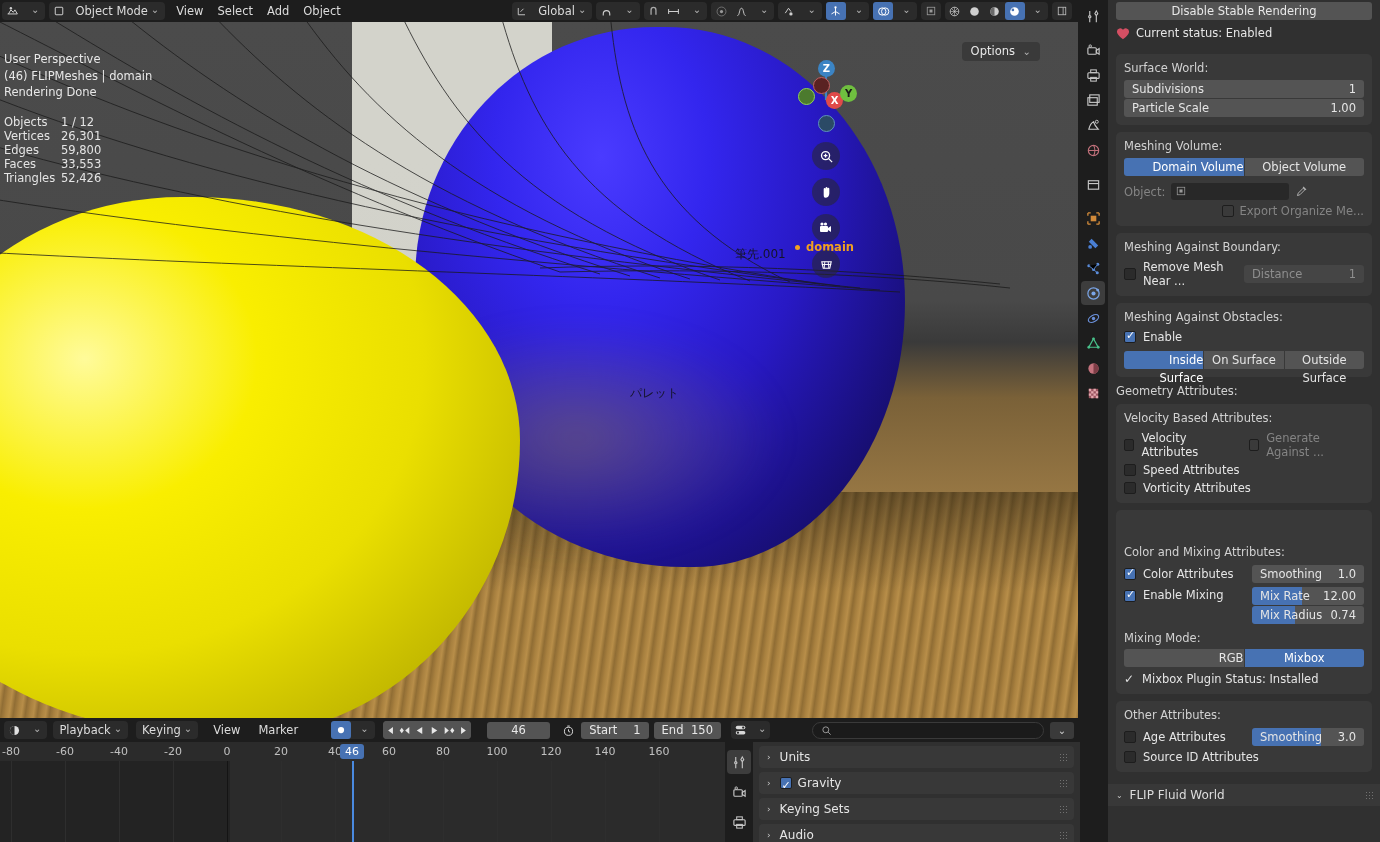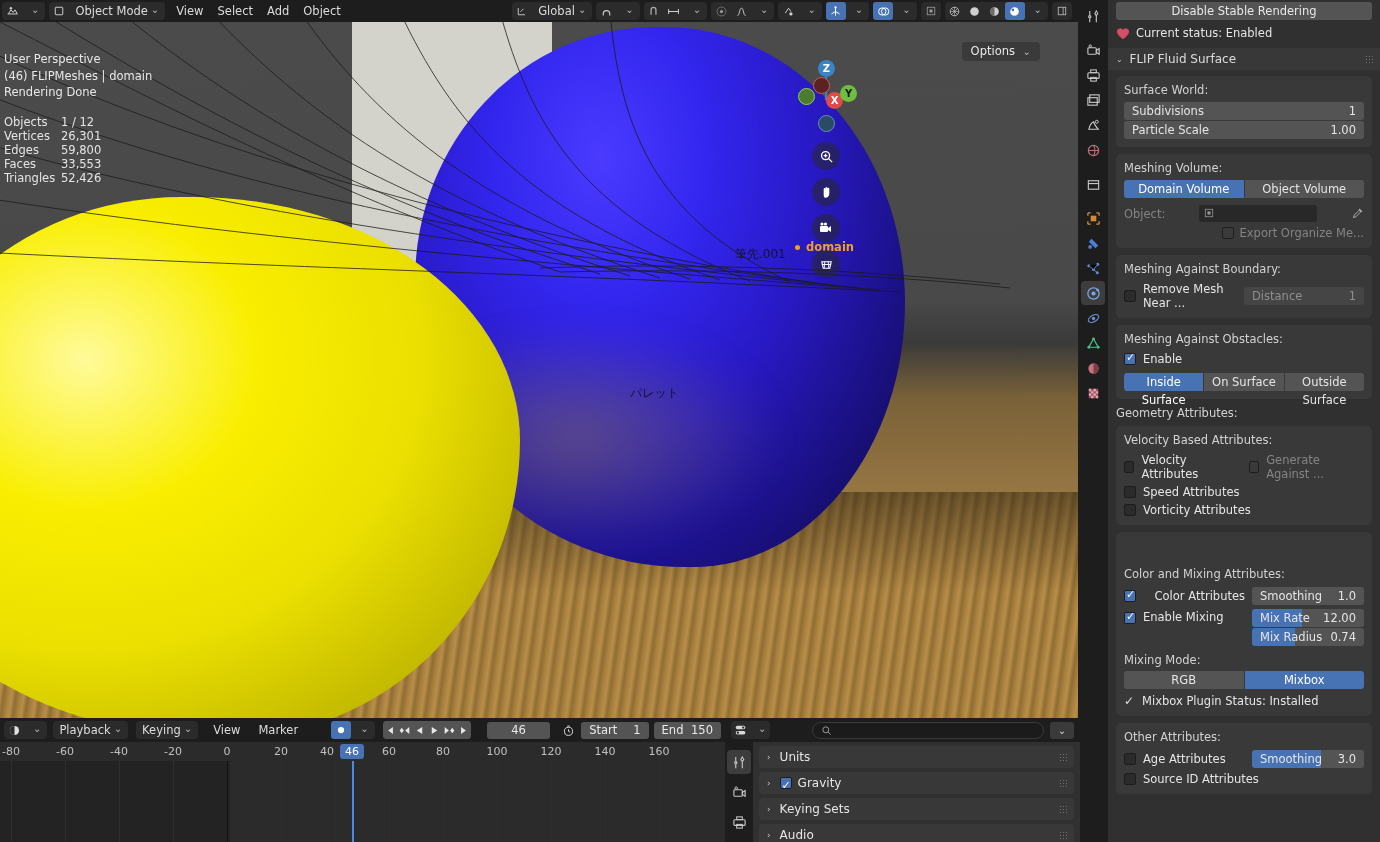--- a/index.html
+++ b/index.html
@@ -133,21 +133,21 @@
   .ptab { width:24px;height:24px; display:flex;align-items:center;justify-content:center; border-radius:4px;}
   .ptab.act { background:#3d3d3d; }
   .ptab.sep { margin-top:9px; }
   .p-sec { margin:0 0 2px; }
   .p-hdr { background:#383838; height:22px; line-height:22px; padding:0 8px; font-size:12px; color:#dcdcdc; position:relative; }
   .p-body { background:#303030; padding:6px 8px 8px; }
   .p-card { background:#393939; border-radius:5px; padding:7px 8px 8px; margin-bottom:7px;}
   .fieldrow { background:#545454; border-radius:3px; height:18px; display:flex; align-items:center; justify-content:space-between; padding:0 8px; font-size:11.5px;}
   .seg { display:flex; gap:1px; }
   .seg > div { flex:1; height:18px; line-height:18px; text-align:center; background:#545454; font-size:11.5px;}
-  .seg > div:first-child { border-radius:3px 0 0 3px;}
+  .seg > div:first-child { border-radius:3px 0 0 3px;text-align:right;}
   .seg > div:last-child { border-radius:0 3px 3px 0;}
   .seg > div.act { background:#4772b3; color:#fff; }
 
   
   #timeline { position:absolute; left:0; top:718px; width:725px; height:124px; background:#282828; }
   #tl-hdr { height:24px; display:flex; align-items:center; padding:0 4px; gap:4px; background:#1d1d1d;}
   #tl-ruler { position:relative; height:19px; background:#2b2b2b; color:#c0c0c0; font-size:11px;}
   #tl-ruler span { position:absolute; top:3px; transform:translateX(-50%); }
   #tl-body { position:relative; height:81px; background:#232323; }
   #tl-body .gl { position:absolute; top:0; bottom:0; width:1px; background:#2e2e2e;}
@@ -724,46 +724,41 @@
       <span>
         <svg width="14" height="13" viewBox="0 0 16 15">
               <path d="M8 14S1 9.5 1 5.2A3.8 3.8 0 018 3.3 3.8 3.8 0 0115 5.2C15 9.5 8 14 8 14z" fill="#d44f63"></path>
             </svg>
       </span>
       <span>Current status: Enabled</span>
     </div>
   </div>
 
   <div class="p-sec">
-    <div class="p-hdr">
-      <span class="tri">⌄</span>
-      <span>FLIP Fluid Surface</span>
-      <span class="grip" style="top:7px;"></span>
-    </div>
     <div class="p-body">
 
       <div class="p-card">
         <div class="lbl" style="margin-bottom:5px;">Surface World:</div>
         <div class="fieldrow" style="margin-bottom:1px;">
           <span>Subdivisions</span>
           <span>1</span>
         </div>
         <div class="fieldrow">
           <span>Particle Scale</span>
           <span>1.00</span>
         </div>
       </div>
 
       <div class="p-card">
         <div class="lbl" style="margin-bottom:5px;">Meshing Volume:</div>
         <div class="seg" style="margin-bottom:7px;">
           <div class="act">Domain Volume</div>
           <div>Object Volume</div>
         </div>
-        <div class="row" style="justify-content:space-between;gap:6px;margin-bottom:4px;">
+        <div class="row" style="justify-content:flex-start;gap:6px;margin-bottom:4px;">
           <span class="dim">Object:</span>
           <div class="btn dark" style="width:118px;text-align:left;padding-left:5px;">
             <svg width="10" height="10" viewBox="0 0 16 16" style="display:inline;vertical-align:-1px;">
                   <rect x="2" y="2" width="12" height="12" stroke="#9a9a9a" fill="none" stroke-width="1.2"></rect>
                   <rect x="5.5" y="5.5" width="5" height="5" fill="#9a9a9a"></rect>
                 </svg>
           </div>
           <span>
             <svg width="13" height="13" viewBox="0 0 16 16">
                   <path d="M3 13l1-3 6-6 2 2-6 6z" stroke="#b0b0b0" fill="none" stroke-width="1.2"></path>
@@ -817,21 +812,21 @@
           <span>Speed Attributes</span>
         </div>
         <div class="row" style="gap:7px;">
           <span class="chk"></span>
           <span>Vorticity Attributes</span>
         </div>
       </div>
 
       <div class="p-card">
         <div class="lbl" style="margin-bottom:6px;margin-top:28px;">Color and Mixing Attributes:</div>
-        <div class="row" style="gap:7px;margin-bottom:4px;text-align:right;">
+        <div class="row" style="gap:7px;margin-bottom:4px;">
           <span class="chk on"></span>
           <span style="flex:1;">Color Attributes</span>
           <div class="fieldrow" style="width:112px;">
             <span>Smoothing</span>
             <span>1.0</span>
           </div>
         </div>
         <div class="row" style="gap:7px;margin-bottom:7px;align-items:flex-start;">
           <span class="chk on" style="margin-top:3px;"></span>
           <span style="flex:1;margin-top:1px;">Enable Mixing</span>
@@ -868,20 +863,25 @@
           </div>
         </div>
         <div class="row" style="gap:7px;">
           <span class="chk"></span>
           <span>Source ID Attributes</span>
         </div>
       </div>
     </div>
   </div>
 
+  <div class="p-hdr">
+    <span class="tri">⌄</span>
+    <span>FLIP Fluid World</span>
+    <span class="grip" style="top:7px;"></span>
+  </div>
 </div>
 
 <div id="timeline">
   <div id="tl-hdr">
     <div class="hdr-grp" style="margin-right:2px;">
       <div class="ico-btn">
         <svg width="13" height="13" viewBox="0 0 16 16">
               <circle cx="8" cy="8" r="5.6" fill="#e0e0e0"></circle>
               <path d="M8 2.4A5.6 5.6 0 008 13.6z" fill="#2b2b2b"></path>
             </svg>
@@ -958,21 +958,21 @@
     </div>
   </div>
 
   <div id="tl-ruler">
     <span style="left:11px">-80</span>
     <span style="left:65px">-60</span>
     <span style="left:119px">-40</span>
     <span style="left:173px">-20</span>
     <span style="left:227px">0</span>
     <span style="left:281px">20</span>
-    <span style="left:327px">40</span>
+    <span style="left:335px">40</span>
     <span style="left:389px">60</span>
     <span style="left:443px">80</span>
     <span style="left:497px">100</span>
     <span style="left:551px">120</span>
     <span style="left:605px">140</span>
     <span style="left:659px">160</span>
   </div>
 
   <div id="tl-body">
     <div id="tl-range" style="left:230px; right:0;"></div>

